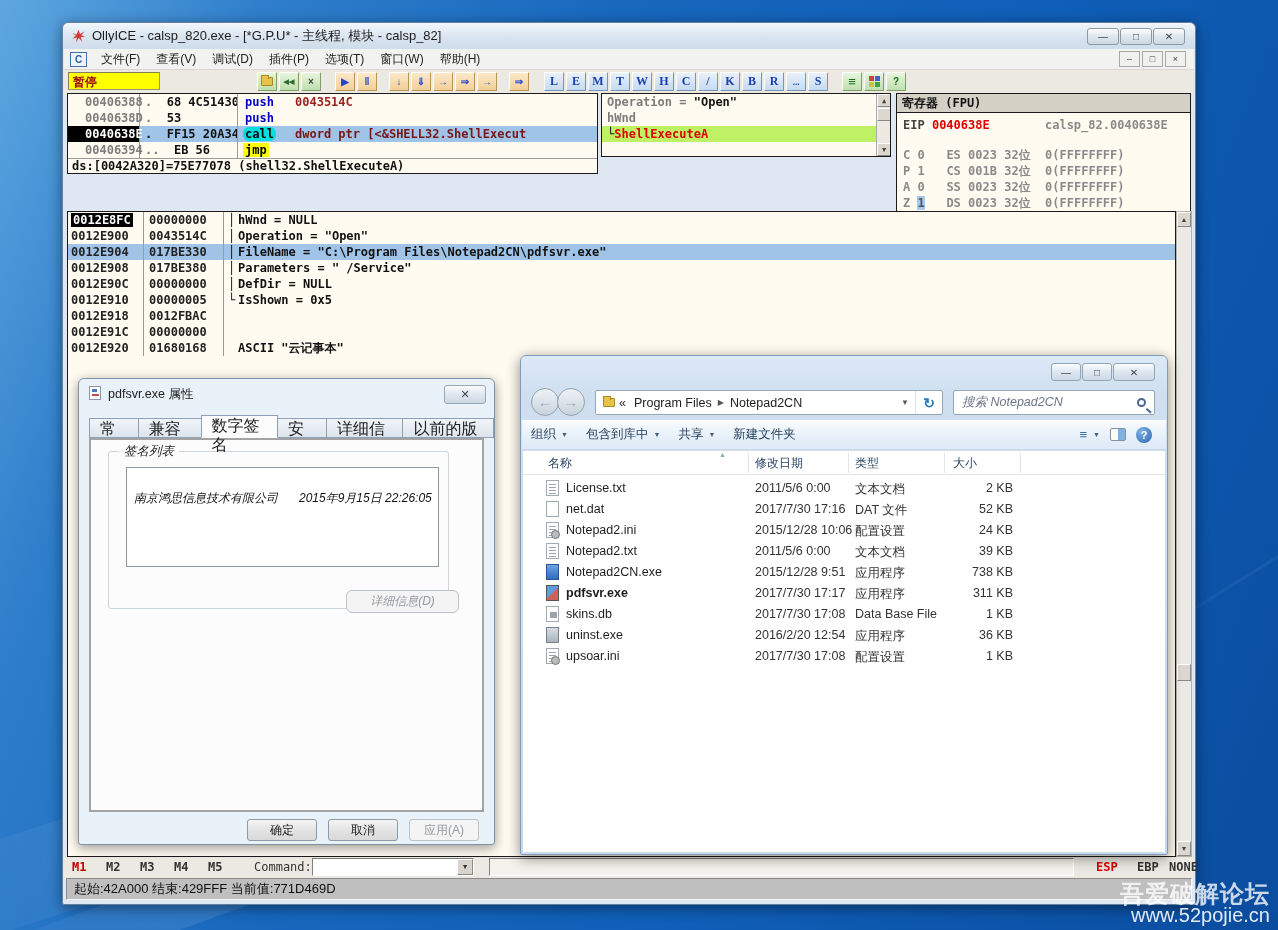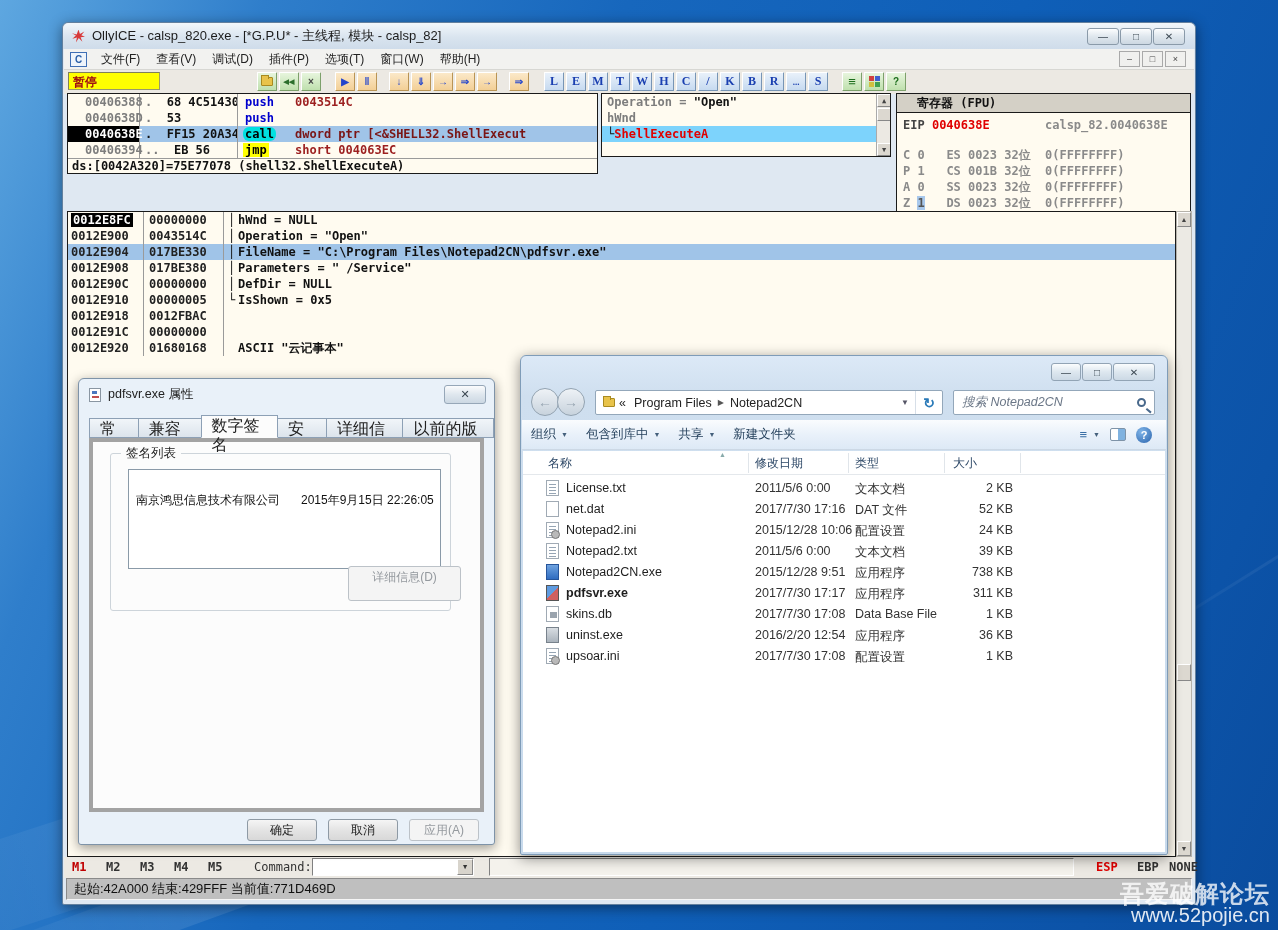--- a/index.html
+++ b/index.html
@@ -61,28 +61,28 @@
   .drow.sel { background:#a0c4e8; }
   .drow.sel .addr { background:#000; color:#fff; }
   .blue { color:#0000cd; } .maroon { color:#9c1f1f; } .darkred { color:#7a1515; }
   .chip-cyan { background:#00e0e0; color:#000; padding:0 2px; margin-left:5px;border-radius:6px; }
   .chip-yellow { background:#ffff00; color:#000; padding:0 2px; margin-left:5px; }
   .drow .mn.chipped { padding-left:0; }
   .infoline { height:16px; line-height:15px; border-top:1px solid #9a9a9a; padding-left:4px; white-space:pre; }
 
   .comments { left:538px; top:70px; width:290px; height:64px; overflow:hidden; }
   .crow { height:16px; line-height:16px; padding-left:5px; white-space:pre; color:#7d7d7d; }
-  .crow.sel { background:#7dd3fc; }
+  .crow.sel { background:#bef264; }
   .red { color:#e00000; }
   .cscroll { position:absolute; right:0; top:0; width:14px; height:62px; background:#ece9e3; border-left:1px solid #aaa; }
   .cscroll .arr { position:absolute; left:0; width:14px; height:13px; background:#dcd8d0; border:1px solid; border-color:#fff #888 #888 #fff; font-size:7px; color:#444; text-align:center; line-height:12px; }
   .cscroll .thumb { position:absolute; left:0; top:14px; width:14px; height:13px; background:#dcd8d0; border:1px solid; border-color:#fff #888 #888 #fff; }
 
   .registers { left:833px; top:70px; width:295px; height:138px; }
-  .reg-head { height:19px; line-height:18px; background:#d4d0c6; border-bottom:1px solid #1a1a1a; padding-left:20px; color:#111; }
+  .reg-head { height:19px; line-height:18px; background:#d4d0c6; border-bottom:1px solid #1a1a1a; padding-left:5px; color:#111; }
   .reg-body { padding:4px 0 0 6px; color:#8a8a8a; }
   .regline { height:16px; line-height:16px; white-space:pre; }
   .regline .lbl { color:#444; }
   .eipval { color:#e00000; }
   .eipcmt { color:#8a8a8a;margin-left:48px; }
   .flagrow { height:16px; line-height:16px; white-space:pre; margin-top:0; }
   .flagrow.first { margin-top:14px; }
   .fv-hl { background:#a8c8ec; color:#555; }
 
   .stack { left:4px; top:188px; width:1109px; height:646px; overflow:hidden; }
@@ -166,47 +166,47 @@
   .fi.appblue { background:linear-gradient(#6fa3e0,#2f6cc0); border-color:#26549a; }
   .fi.appclr { background:linear-gradient(135deg,#5f9be0 50%,#d06060 50%); border-color:#555; }
   .fi.dbf::before { content:""; position:absolute; left:3px; top:5px; width:7px; height:6px; background:#9aa4ae; }
   .fi.bin { background:linear-gradient(#d8dde2,#aab3bc); border-color:#78828c; }
   .bold { font-weight:bold; }
 
   
   .dialog { position:absolute; left:78px; top:378px; width:417px; height:467px;
     background:#e9f1f9; border:1px solid #7e93a8; border-radius:6px 6px 3px 3px;
     box-shadow:0 3px 12px rgba(0,0,0,.4); font-size:12.5px; color:#222; }
-  .d-title { position:absolute; left:10px; top:7px; display:flex; align-items:center; gap:7px; }
+  .d-title { position:absolute; left:10px; top:7px; display:flex; align-items:flex-start; gap:7px; }
   .d-icon { width:12px; height:14px; background:#fff; border:1px solid #8a96a2; position:relative; }
   .d-icon::before { content:""; position:absolute; left:2px; top:2px; width:5px; height:3px; background:#4a78c0; }
   .d-icon::after { content:""; position:absolute; left:2px; top:7px; width:7px; height:2px; background:#c05050; }
   .d-close { position:absolute; right:8px; top:6px; width:42px; height:19px; border:1px solid #96a7b8; border-radius:3px;
     background:linear-gradient(#fbfcfd,#dfe7ee 50%,#ccd8e3); color:#3c4852; font-size:11px;
     display:flex; align-items:center; justify-content:center; }
   .d-tabs { position:absolute; left:10px; top:37px; height:22px; display:flex; align-items:flex-end; }
   .dtab { height:20px; line-height:19px; padding:0 10px; background:linear-gradient(#f1f5f9,#dce4ec);
     border:1px solid #8da0b5; border-right:none; font-size:16px; color:#222; }
   .dtab:last-child { border-right:1px solid #8da0b5; }
   .dtab.active { height:23px; background:#fcfcfc; border-right:1px solid #8da0b5; position:relative; z-index:2; margin-right:-1px; border-bottom:1px solid #fcfcfc; }
-  .d-page { position:absolute; left:10px; right:10px; top:59px; height:374px; background:#fcfcfc; border:4px solid #a3a3a3; }
+  .d-page { position:absolute; left:10px; right:10px; top:59px; height:374px; background:#fcfcfc; border:2px solid #a3a3a3;font-style:italic; }
   .groupbox { position:absolute; left:17px; top:11px; width:341px; height:158px; border:1px solid #cdd4da; border-radius:3px; }
   .gb-label { position:absolute; left:10px; top:-9px; background:#fcfcfc; padding:0 5px; font-size:12.5px; color:#222; }
   .listview { position:absolute; left:17px; top:15px; width:313px; height:100px; background:#fff; border:1px solid #8a9aa8; }
   .lv-head { position:absolute; left:0; right:0; top:0; height:20px; border-bottom:1px solid #d5dade; font-size:12px; color:#333; }
   .lv-head .h1 { position:absolute; left:7px; top:3px; }
   .lv-head .h2 { position:absolute; left:172px; top:3px; }
   .lv-sep { position:absolute; top:1px; height:18px; width:1px; background:#e0e4e8; }
   .lv-row { position:absolute; left:0; right:0; top:22px; height:18px; font-size:12px; color:#111; }
   .lv-row .c1 { position:absolute; left:7px; }
   .lv-row .c2 { position:absolute; left:172px; }
   .btn { border:1px solid #8e9aa5; border-radius:3px; background:linear-gradient(#f5f5f5,#e4e4e4 50%,#d8d8d8);
     font-size:12px; color:#222; text-align:center; }
   .btn.disabled { background:#f4f4f4; border-color:#bcc2c8; color:#9499 a0; color:#94999e; }
-  .detailsbtn { position:absolute; left:237px; top:112px; width:113px; height:35px; line-height:21px; }
+  .detailsbtn { position:absolute; left:237px; top:138px; width:113px; height:23px; line-height:21px;border-radius:6px; }
   .d-ok { position:absolute; left:168px; top:440px; width:70px; height:22px; line-height:20px; }
   .d-cancel { position:absolute; left:249px; top:440px; width:70px; height:22px; line-height:20px; }
   .d-apply { position:absolute; left:330px; top:440px; width:70px; height:22px; line-height:20px; }
 
   
   .wm1 { position:absolute; right:8px; top:878px; font-size:24px; font-weight:bold; color:rgba(255,255,255,.78); letter-spacing:1px; }
   .wm2 { position:absolute; right:8px; top:904px; font-size:20px; color:rgba(255,255,255,.88); }
 </style>
 </head>
 <body>
@@ -298,21 +298,20 @@
       <div class="drow sel">
         <span class="addr">0040638E</span>
         <span class="bytes"><span>.</span>  <span>FF15 20A3420</span></span>
         <span class="mn chipped"><span class="chip-cyan">call</span></span>
         <span class="op darkred">dword ptr [&lt;&amp;SHELL32.ShellExecut</span>
       </div>
       <div class="drow">
         <span class="addr">00406394</span>
         <span class="bytes"><span style="color:#7d7d7d">..</span>  <span>EB 56</span></span>
         <span class="mn chipped"><span class="chip-yellow">jmp</span></span>
-        <span class="op maroon">short 004063EC</span>
       </div>
       <div class="infoline">ds:[0042A320]=75E77078 (shell32.ShellExecuteA)</div>
     </div>
 
     <div class="opane comments">
       <div class="crow"><span>Operation = </span><span style="color:#111">"Open"</span></div>
       <div class="crow">hWnd</div>
       <div class="crow sel"><span style="color:#111">└</span><span class="red">ShellExecuteA</span></div>
       <div class="cscroll">
         <div class="arr" style="top:0">▲</div>

